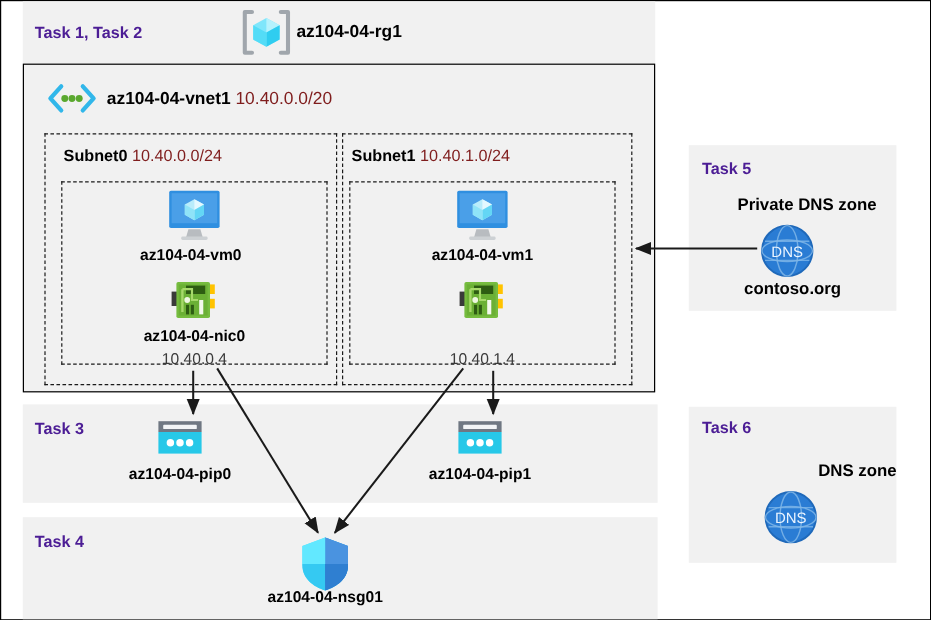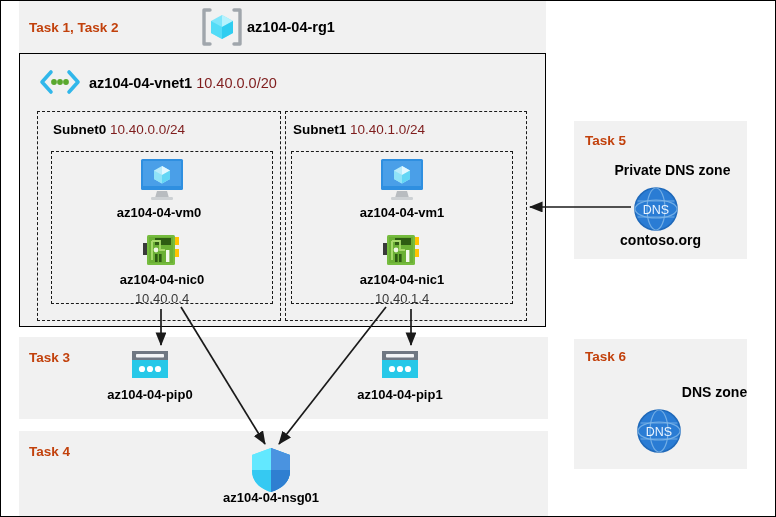--- a/index.html
+++ b/index.html
@@ -11,21 +11,21 @@
     position:relative;
     width:776px;height:517px;
     background:#ffffff;
     overflow:hidden;
     box-sizing:border-box;
     border:1px solid #000000;
   }
   .band{position:absolute;background:#f1f1f1;}
   .tasklabel{
     position:absolute;
-    color:#c2410c;
+    color:#4c1d95;
     font-weight:bold;
     font-size:13.5px;
     white-space:nowrap;
   }
   .vnetbox{
     position:absolute;
     background:#f1f1f1;
     border:1.6px solid #000000;
     box-sizing:border-box;
   }
@@ -181,21 +181,20 @@
       <rect x="6" y="4" width="24" height="26" fill="#6bb035"></rect>
       <rect x="12" y="5" width="16" height="7" fill="#2d5c12"></rect>
       <path d="M9 8 L9 27" stroke="#a6d96a" stroke-width="2" fill="none"></path>
       <path d="M9 8 L17 8 L17 17 L22 17" stroke="#a6d96a" stroke-width="1.8" fill="none"></path>
       <circle cx="13" cy="17" r="2.4" fill="#eef7e0"></circle>
       <rect x="12" y="21" width="2.6" height="8" fill="#2d5c12"></rect>
       <rect x="16" y="21" width="2.6" height="8" fill="#2d5c12"></rect>
       <rect x="23" y="17" width="3.4" height="12" fill="#f3f8ec"></rect>
     </svg>
   </div>
-  <div class="node-label" style="left:301px;top:271px;width:200px;">az104-04-nic1</div>
   <div class="node-sub" style="left:301px;top:290px;width:200px;">10.40.1.4</div>
 
   <div class="band" style="left:18px;top:336px;width:529px;height:82px;"></div>
   <div class="tasklabel" style="left:28px;top:349px;">Task 3</div>
 
   <div class="icon" style="left:130px;top:349px;">
     <svg width="38" height="32" viewBox="0 0 38 32">
       <rect x="1" y="1" width="36" height="9" fill="#6f7782"></rect>
       <rect x="5" y="4" width="28" height="3.6" rx="0.8" fill="#f2f4f6"></rect>
       <rect x="1" y="10" width="36" height="18" fill="#27c8e8"></rect>

